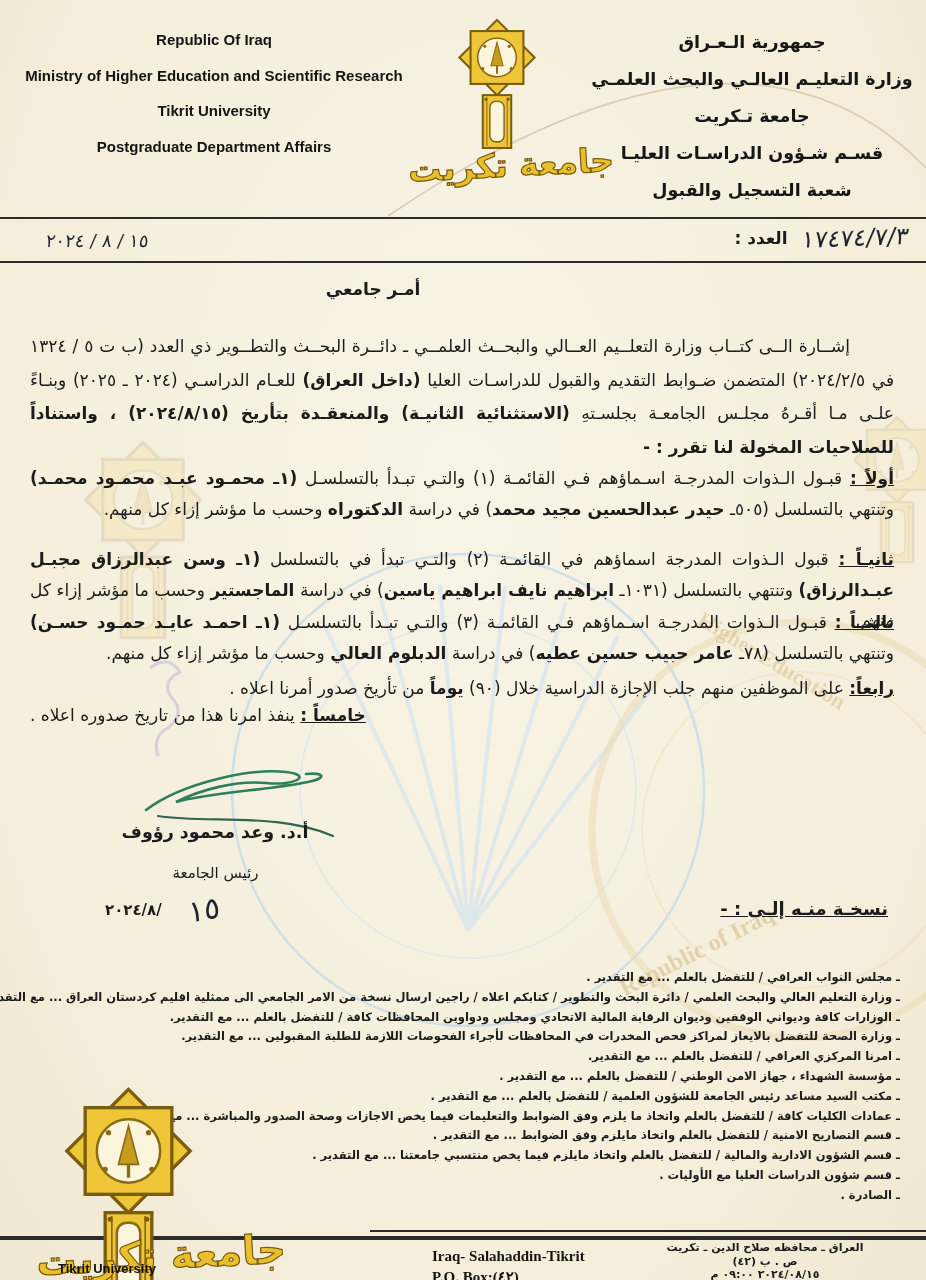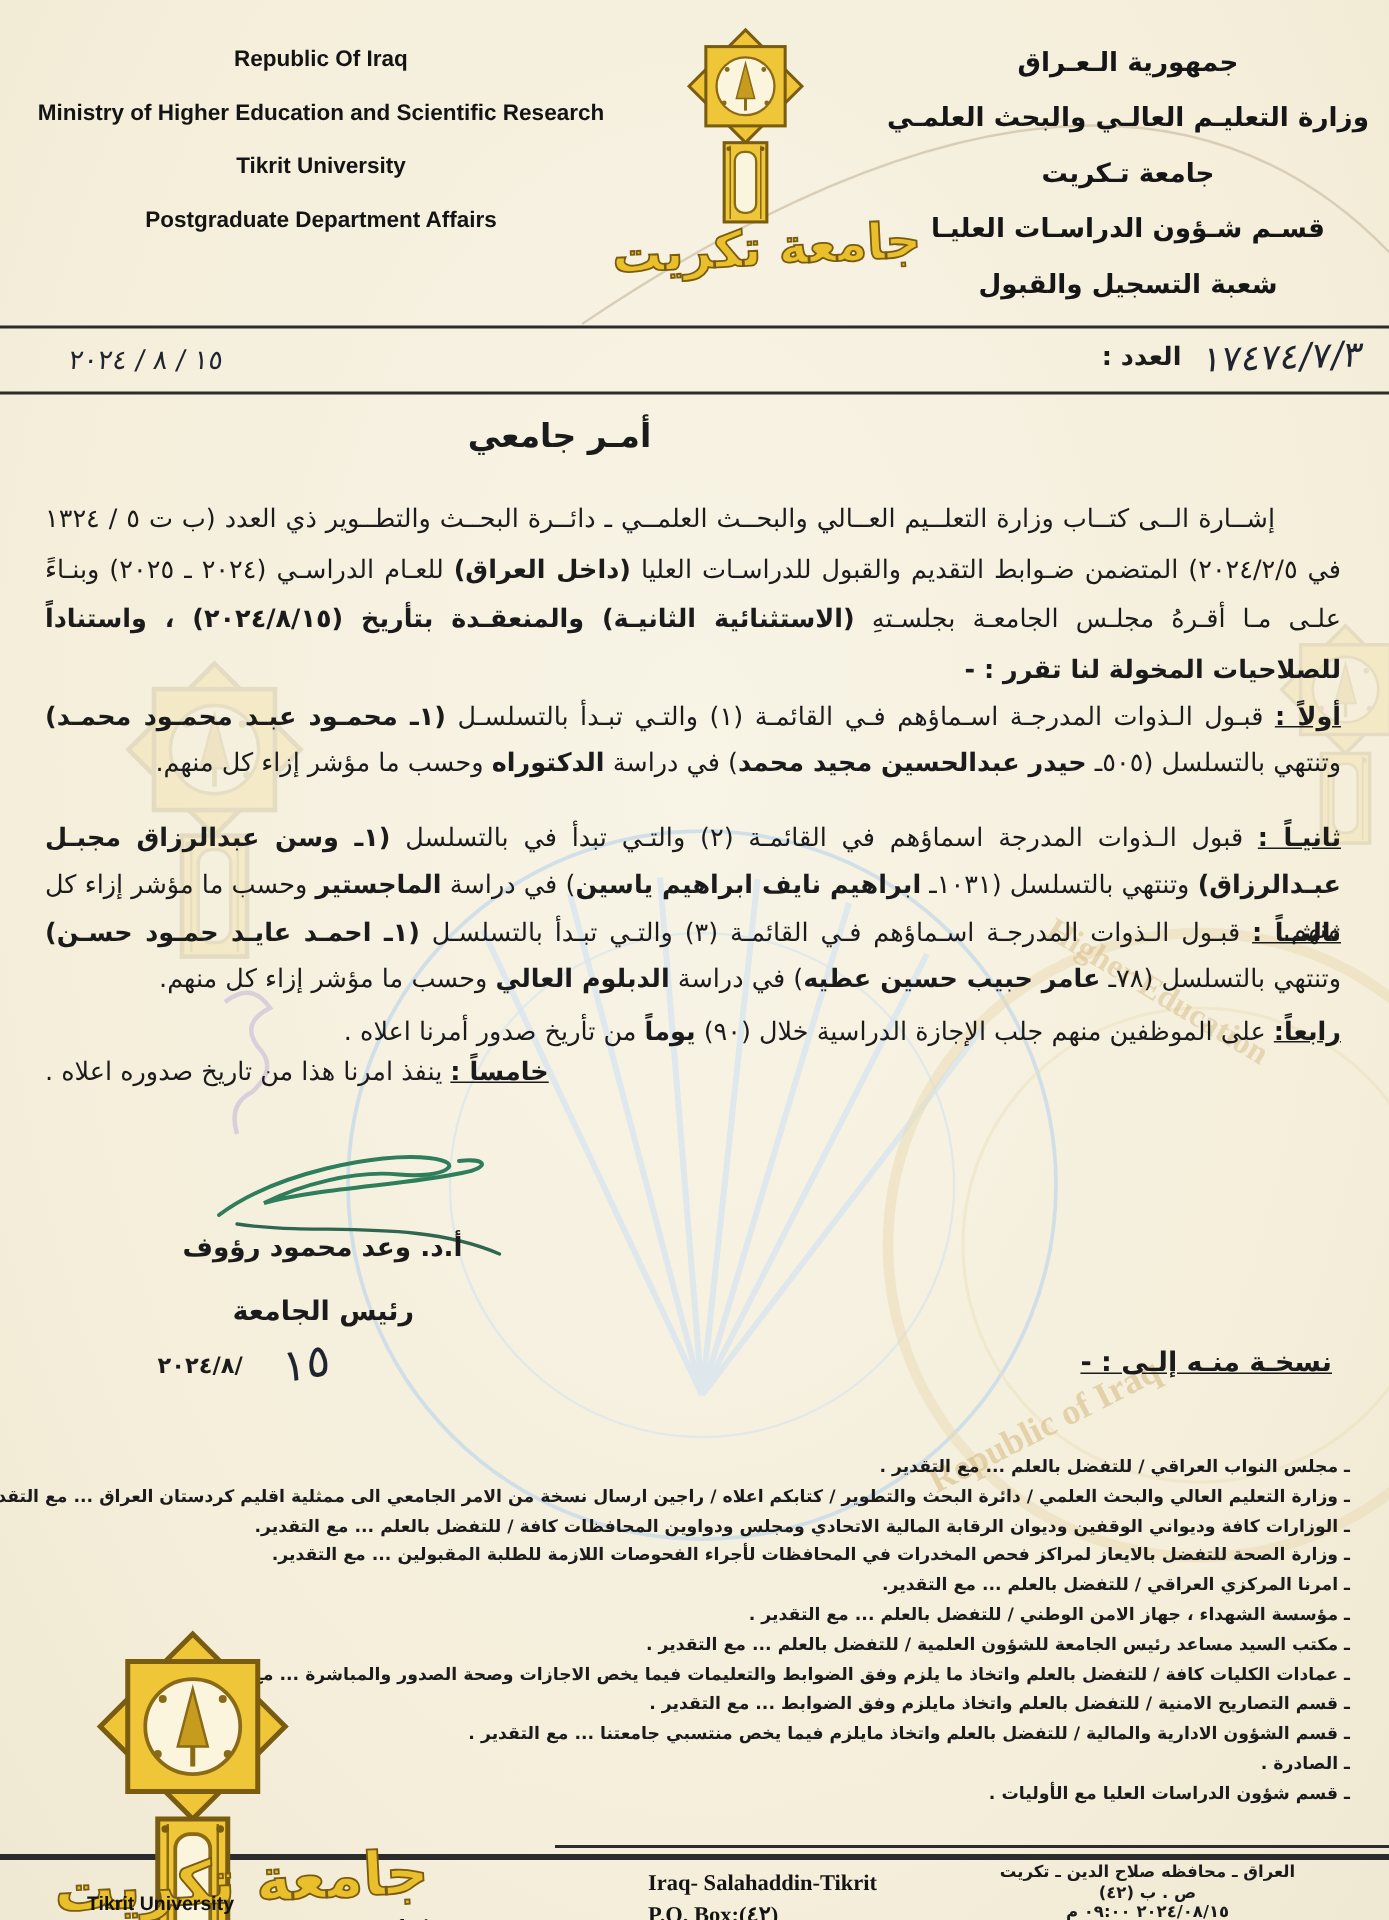--- a/index.html
+++ b/index.html
@@ -27,35 +27,35 @@
   .rule-top1{top:217px;height:2px;}
   .rule-top2{top:261px;height:2px;}
   .rule-foot1{top:1230px;height:2px;left:370px;width:556px;}
   .rule-foot2{top:1236px;height:4px;}
   
   .ref-row{right:18px;top:224px;display:flex;flex-direction:row-reverse;align-items:center;gap:14px;}
   .ref-label{font-weight:bold;font-size:17px;}
   .hand{color:#1f2430;}
   .ref-num{font-size:24px;letter-spacing:2px;transform:skewX(-9deg) rotate(-2deg);}
   .ref-date{left:46px;top:230px;font-size:18px;letter-spacing:1px;transform:skewX(-7deg);}
-  .doc-title{left:0;top:279px;width:746px;text-align:center;font-weight:bold;font-size:22px;}
+  .doc-title{left:0;top:279px;width:746px;text-align:center;font-weight:bold;font-size:17px;}
   
   .para{right:32px;width:864px;font-size:17px;text-align:justify;}
   .intro{top:330px;line-height:33.5px;text-indent:44px;}
   .oi{line-height:30.5px;}
   .oi-0{top:463px;}
   .oi-1{top:544px;}
   .oi-2{top:607px;}
   .oi-3{top:673px;text-align:right;}
   .oi-4{top:700px;text-align:left;}
   .oi-label{font-weight:bold;text-decoration:underline;}
   
   .sig-scribble{left:128px;top:752px;}
   .sig-name{left:90px;top:822px;width:250px;text-align:center;font-weight:bold;font-size:17.5px;}
-  .sig-title{left:118px;top:864px;width:195px;text-align:center;font-weight:bold;font-size:18px;}
+  .sig-title{left:118px;top:864px;width:195px;text-align:center;font-weight:normal;font-size:15px;}
   .sig-date{left:105px;top:892px;width:230px;display:flex;align-items:center;gap:26px;}
   .sig-date-printed{font-weight:bold;font-size:15px;}
   .sig-date-hand{font-size:30px;transform:rotate(-10deg) skewX(-6deg);}
   
   .dist-head{right:38px;top:898px;font-weight:bold;font-size:18px;text-decoration:underline;}
   .dist{right:26px;top:968px;width:890px;text-align:right;}
   .dist-item{white-space:nowrap;font-weight:bold;font-size:11.5px;letter-spacing:-0.3px;
     line-height:19.8px;overflow:visible;}
   
   .foot-serif{font-family:"Liberation Serif",serif;font-weight:bold;color:#141414;}
@@ -184,22 +184,22 @@
     <div class="dist-item">ـ مجلس النواب العراقي / للتفضل بالعلم ... مع التقدير .</div>
     <div class="dist-item">ـ وزارة التعليم العالي والبحث العلمي / دائرة البحث والتطوير / كتابكم اعلاه / راجين ارسال نسخة من الامر الجامعي الى ممثلية اقليم كردستان العراق ... مع التقدير .</div>
     <div class="dist-item">ـ الوزارات كافة وديواني الوقفين وديوان الرقابة المالية الاتحادي ومجلس ودواوين المحافظات كافة / للتفضل بالعلم ... مع التقدير.</div>
     <div class="dist-item">ـ وزارة الصحة للتفضل بالايعاز لمراكز فحص المخدرات في المحافظات لأجراء الفحوصات اللازمة للطلبة المقبولين ... مع التقدير.</div>
     <div class="dist-item">ـ امرنا المركزي العراقي / للتفضل بالعلم ... مع التقدير.</div>
     <div class="dist-item">ـ مؤسسة الشهداء ، جهاز الامن الوطني / للتفضل بالعلم ... مع التقدير .</div>
     <div class="dist-item">ـ مكتب السيد مساعد رئيس الجامعة للشؤون العلمية / للتفضل بالعلم ... مع التقدير .</div>
     <div class="dist-item">ـ عمادات الكليات كافة / للتفضل بالعلم واتخاذ ما يلزم وفق الضوابط والتعليمات فيما يخص الاجازات وصحة الصدور والمباشرة ... مع التقدير .</div>
     <div class="dist-item">ـ قسم التصاريح الامنية / للتفضل بالعلم واتخاذ مايلزم وفق الضوابط ... مع التقدير .</div>
     <div class="dist-item">ـ قسم الشؤون الادارية والمالية / للتفضل بالعلم واتخاذ مايلزم فيما يخص منتسبي جامعتنا ... مع التقدير .</div>
+    <div class="dist-item">ـ قسم شؤون الدراسات العليا مع الأوليات .</div>
     <div class="dist-item">ـ الصادرة .</div>
-    <div class="dist-item">ـ قسم شؤون الدراسات العليا مع الأوليات .</div>
   </div>
 
 <div class="abs rule rule-foot1" style="z-index:4;"></div>
 <div class="abs rule rule-foot2" style="z-index:4;"></div>
 
 <div class="abs" style="left:26px;top:1076px;z-index:6;">
   <svg width="205" height="250" viewBox="0 0 120 150">
     <use href="#emblem-shape"></use>
   </svg>
 </div>

